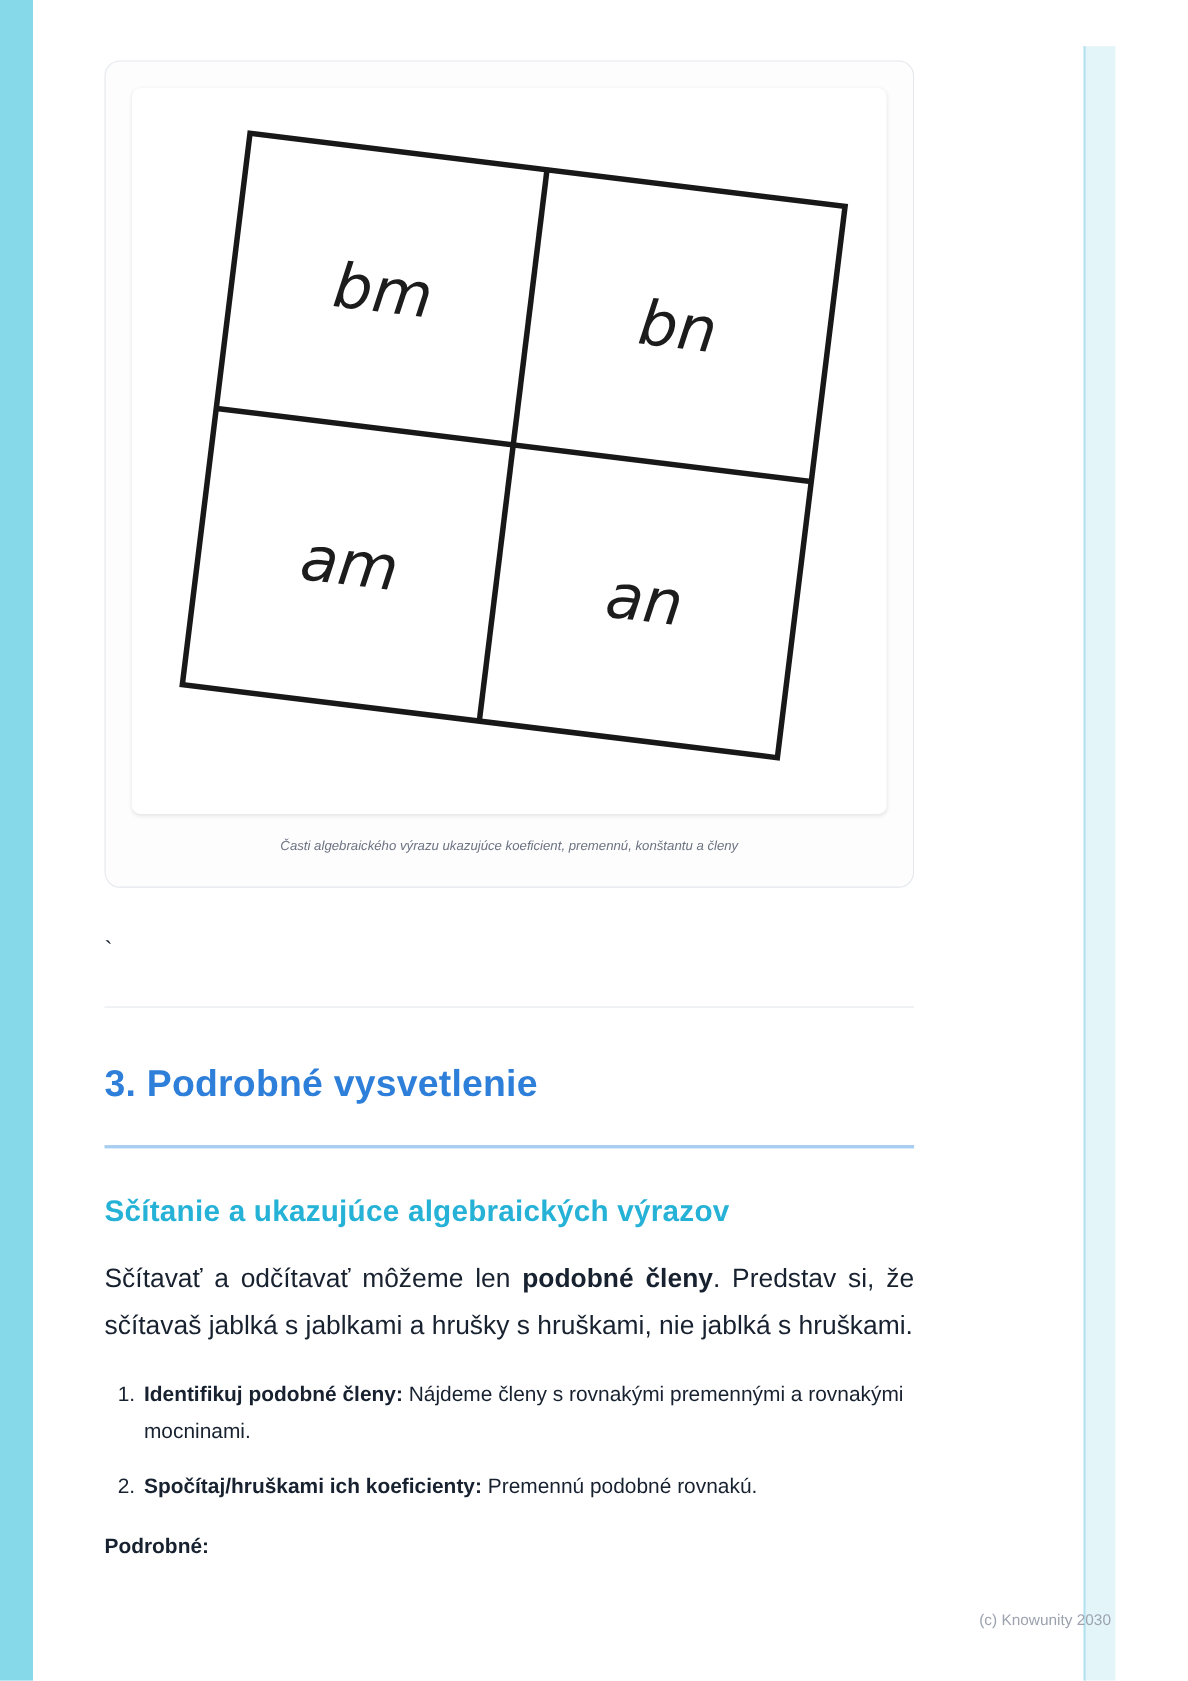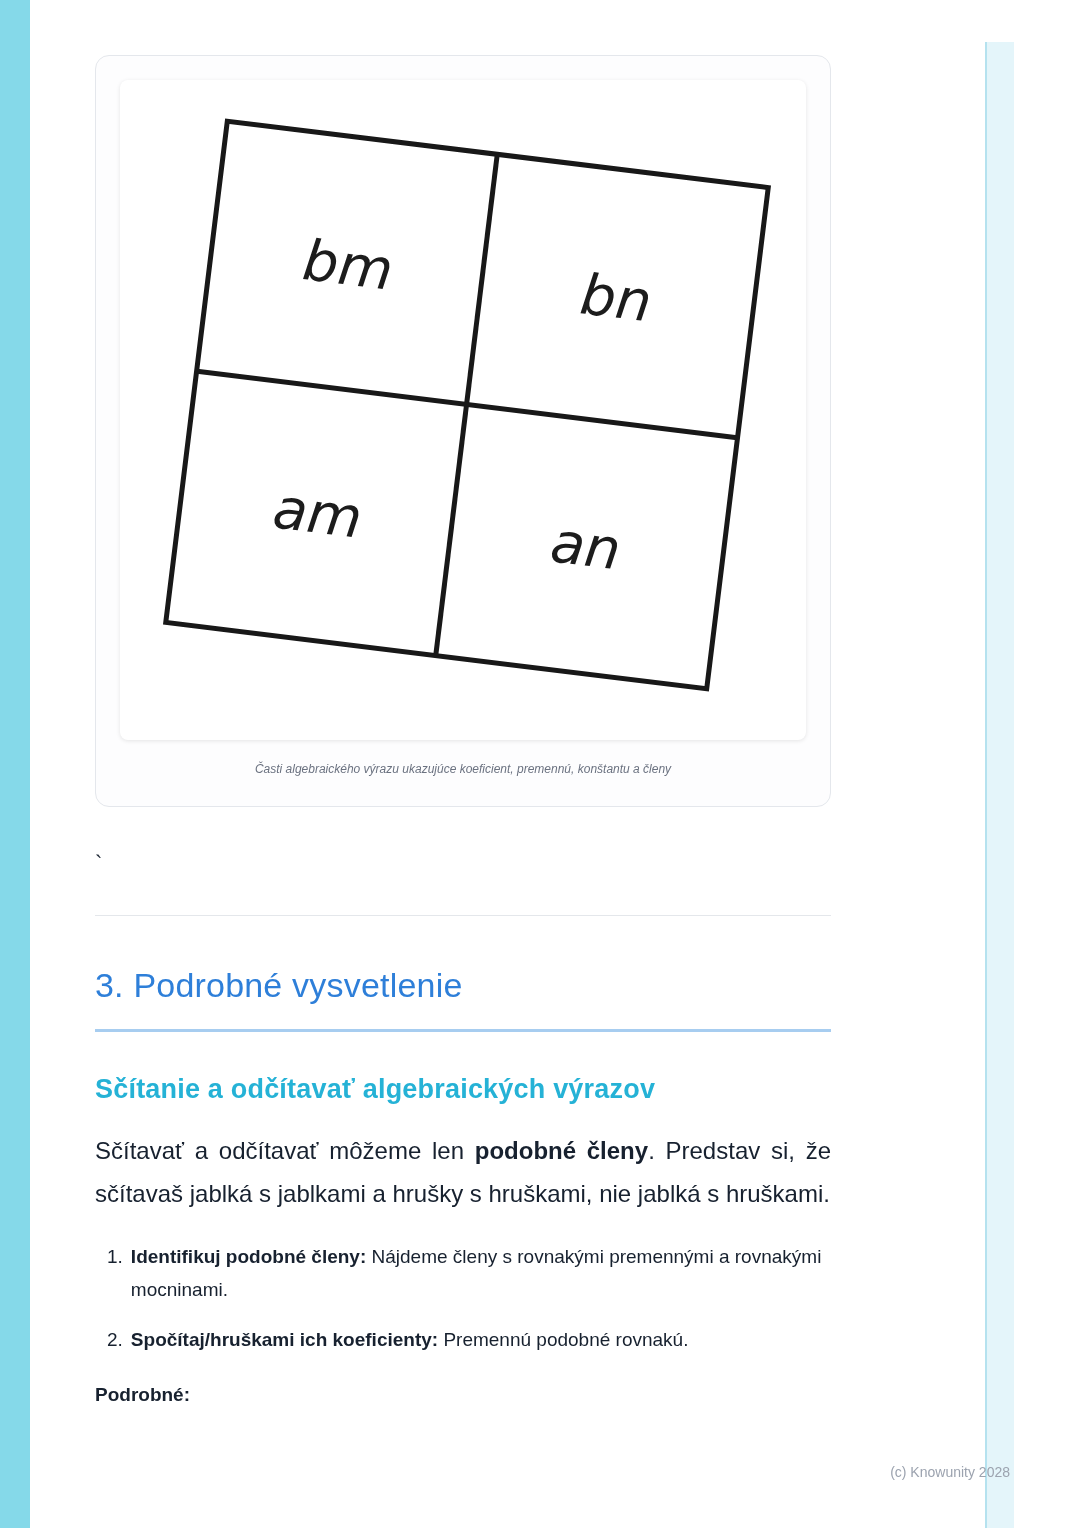--- a/index.html
+++ b/index.html
@@ -109,23 +109,23 @@
   .section-divider {
     margin-top: 40px;
     border: none;
     border-top: 1px solid #e4e7eb;
     height: 0;
   }
 
   .section-heading {
     margin: 50px 0 0 0;
     font-size: 34px;
-    font-weight: 400;
+    font-weight: 700;
     color: #2e7fd9;
-    padding-bottom: 24px;
+    padding-bottom: 36px;
     border-bottom: 3px solid #a7cdf0;
     letter-spacing: 0.2px;
   }
 
   .intro-paragraph {
     margin: 28px 0 0 0;
     font-size: 19px;
     line-height: 1.5;
   }
 
@@ -197,32 +197,32 @@
     <div class="figure-caption">Časti algebraického výrazu ukazujúce koeficient, premennú, konštantu a členy</div>
   </div>
 
   <div class="stray-char">`</div>
 
   <hr class="section-divider">
 
   <h2 class="section-heading">3. Podrobné vysvetlenie</h2>
 
 
-  <h3 class="subsection-heading">Sčítanie a odčítavať algebraických výrazov</h3>
+  <h3 class="subsection-heading">Sčítanie a ukazujúce algebraických výrazov</h3>
 
   <p class="body-paragraph"><span>Sčítavať a odčítavať môžeme len </span><b>podobné členy</b><span>. Predstav si, že sčítavaš jablká s jablkami a hrušky s hruškami, nie jablká s hruškami.</span></p>
 
   <div class="ordered-list">
     <div class="list-item">
       <span class="list-number">1.</span>
       <span class="list-item-text"><b>Identifikuj podobné členy:</b><span> Nájdeme členy s rovnakými premennými a rovnakými mocninami.</span></span>
     </div>
     <div class="list-item">
       <span class="list-number">2.</span>
       <span class="list-item-text"><b>Spočítaj/hruškami ich koeficienty:</b><span> Premennú podobné rovnakú.</span></span>
     </div>
   </div>
 
   <p class="examples-label">Podrobné:</p>
 
 </div>
 
-<div class="copyright">(c) Knowunity 2028</div>
+<div class="copyright">(c) Knowunity 2030</div>
 
 </body></html>

